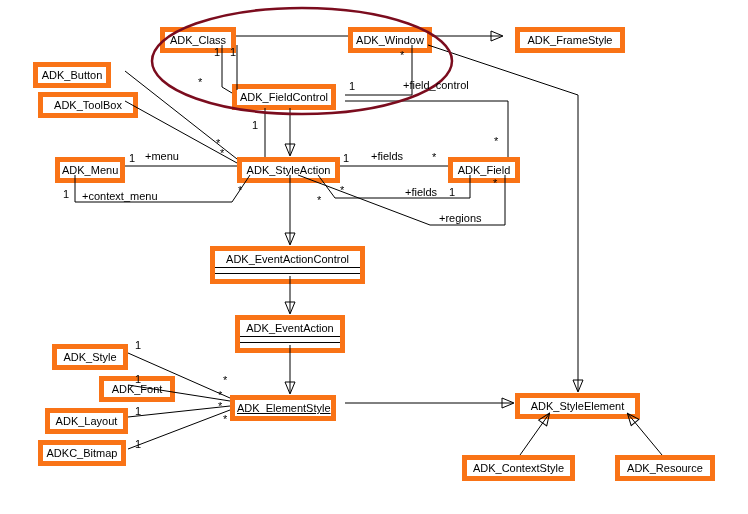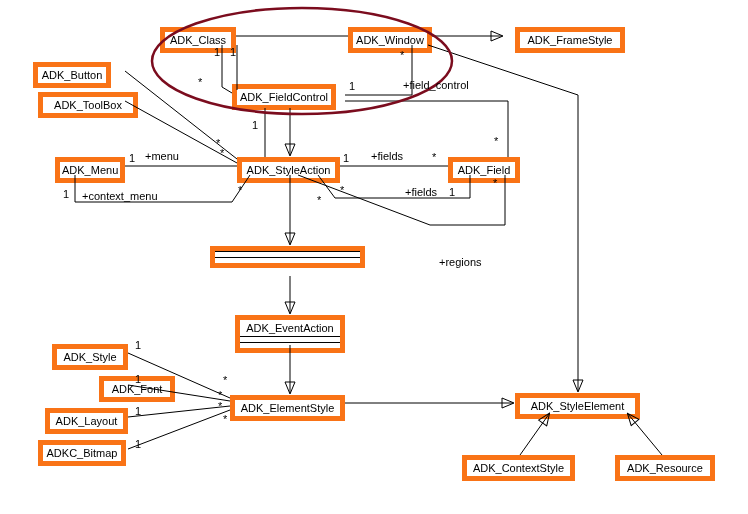--- a/index.html
+++ b/index.html
@@ -45,41 +45,42 @@
   <div class="class-box" style="left:55px;top:157px;width:70px;">
     <div class="title">ADK_Menu</div>
   </div>
   <div class="class-box" style="left:237px;top:157px;width:103px;">
     <div class="title">ADK_StyleAction</div>
   </div>
   <div class="class-box" style="left:448px;top:157px;width:72px;">
     <div class="title">ADK_Field</div>
   </div>
   <div class="class-box" style="left:210px;top:246px;width:155px;">
+    <div class="title">ADK_EventActionControl</div>
     <div class="compartment"></div>
     <div class="compartment"></div>
   </div>
   <div class="class-box" style="left:235px;top:315px;width:110px;">
     <div class="title">ADK_EventAction</div>
     <div class="compartment"></div>
     <div class="compartment"></div>
   </div>
   <div class="class-box" style="left:52px;top:344px;width:76px;">
     <div class="title">ADK_Style</div>
   </div>
   <div class="class-box" style="left:52px;top:376px;width:76px;margin-left:47px;">
     <div class="title">ADK_Font</div>
   </div>
   <div class="class-box" style="left:45px;top:408px;width:83px;">
     <div class="title">ADK_Layout</div>
   </div>
   <div class="class-box" style="left:38px;top:440px;width:88px;">
     <div class="title">ADKC_Bitmap</div>
   </div>
-  <div class="class-box" style="left:230px;top:395px;width:115px;">
+  <div class="class-box" style="left:230px;top:395px;width:106px;text-decoration:underline;">
     <div class="title">ADK_ElementStyle</div>
   </div>
   <div class="class-box" style="left:515px;top:393px;width:125px;">
     <div class="title">ADK_StyleElement</div>
   </div>
   <div class="class-box" style="left:462px;top:455px;width:113px;">
     <div class="title">ADK_ContextStyle</div>
   </div>
   <div class="class-box" style="left:615px;top:455px;width:100px;">
     <div class="title">ADK_Resource</div>
@@ -137,21 +138,21 @@
   <span class="lbl" style="left:238px;top:184px;">*</span>
   <span class="lbl" style="left:216px;top:137px;">*</span>
   <span class="lbl" style="left:220px;top:147px;">*</span>
   <span class="lbl" style="left:343px;top:152px;">1</span>
   <span class="lbl" style="left:371px;top:150px;">+fields</span>
   <span class="lbl" style="left:432px;top:151px;">*</span>
   <span class="lbl" style="left:340px;top:184px;">*</span>
   <span class="lbl" style="left:405px;top:186px;text-align:center;">+fields</span>
   <span class="lbl" style="left:449px;top:186px;">1</span>
   <span class="lbl" style="left:317px;top:194px;">*</span>
-  <span class="lbl" style="left:439px;top:212px;margin-top:44px;">+regions</span>
+  <span class="lbl" style="left:439px;top:212px;">+regions</span>
   <span class="lbl" style="left:493px;top:177px;">*</span>
   <span class="lbl" style="left:135px;top:339px;">1</span>
   <span class="lbl" style="left:135px;top:373px;">1</span>
   <span class="lbl" style="left:135px;top:405px;">1</span>
   <span class="lbl" style="left:135px;top:438px;">1</span>
   <span class="lbl" style="left:223px;top:374px;">*</span>
   <span class="lbl" style="left:218px;top:389px;">*</span>
   <span class="lbl" style="left:218px;top:400px;">*</span>
   <span class="lbl" style="left:223px;top:413px;">*</span>
 

